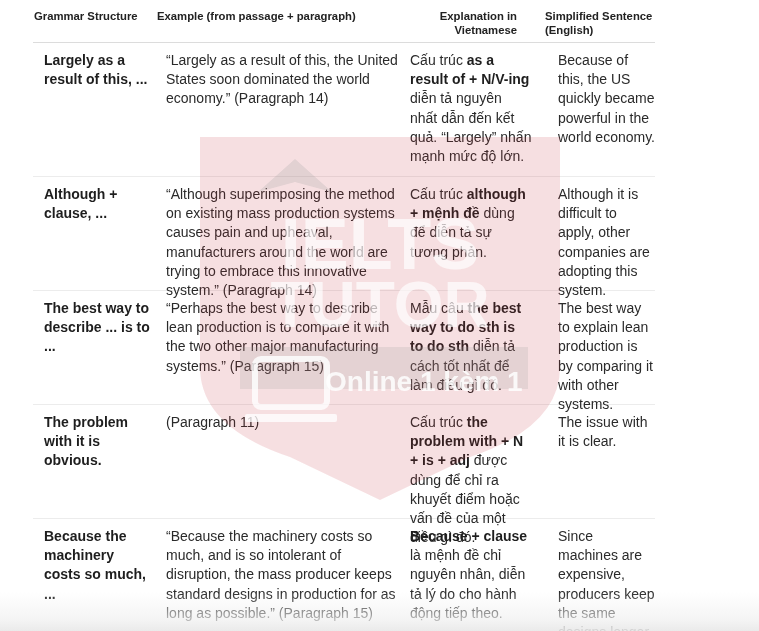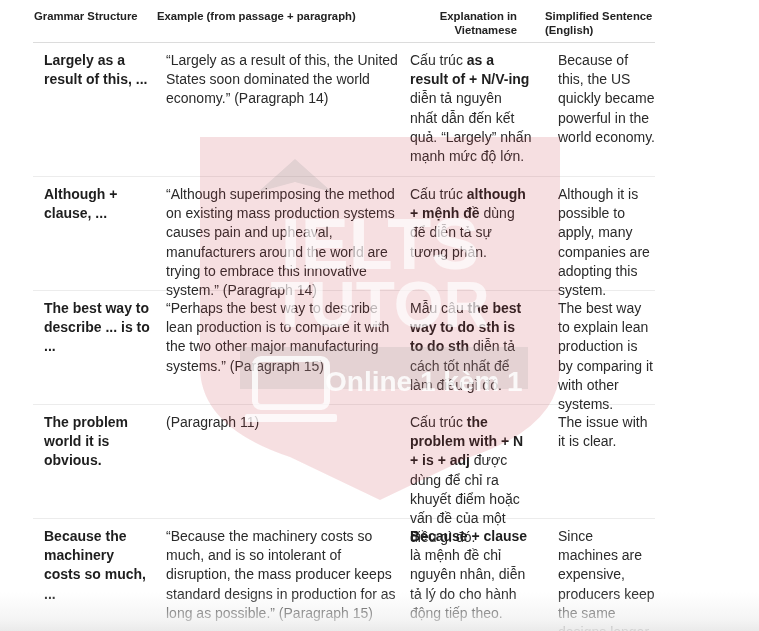--- a/index.html
+++ b/index.html
@@ -53,32 +53,32 @@
     <div class="c c1 bold">Largely as a result of this, ...</div>
     <div class="c c2">“Largely as a result of this, the United States soon dominated the world economy.” (Paragraph 14)</div>
     <div class="c c3"><span>Cấu trúc </span><b>as a result of + N/V-ing</b><span> diễn tả nguyên nhất dẫn đến kết quả. “Largely” nhấn mạnh mức độ lớn.</span></div>
     <div class="c c4">Because of this, the US quickly became powerful in the world economy.</div>
   </div>
 
   <div class="row" style="height:113px">
     <div class="c c1 bold">Although + clause, ...</div>
     <div class="c c2">“Although superimposing the method on existing mass production systems causes pain and upheaval, manufacturers around the world are trying to embrace this innovative system.” (Paragraph 14)</div>
     <div class="c c3"><span>Cấu trúc </span><b>although + mệnh đề</b><span> dùng để diễn tả sự tương phản.</span></div>
-    <div class="c c4">Although it is possible to apply, many companies are adopting this system.</div>
+    <div class="c c4">Although it is difficult to apply, other companies are adopting this system.</div>
   </div>
 
   <div class="row" style="height:113px">
     <div class="c c1 bold">The best way to describe ... is to ...</div>
     <div class="c c2">“Perhaps the best way to describe lean production is to compare it with the two other major manufacturing systems.” (Paragraph 15)</div>
     <div class="c c3"><span>Mẫu câu </span><b>the best way to do sth is to do sth</b><span> diễn tả cách tốt nhất để làm điều gì đó.</span></div>
     <div class="c c4">The best way to explain lean production is by comparing it with other systems.</div>
   </div>
 
   <div class="row" style="height:113px">
-    <div class="c c1 bold">The problem world it is obvious.</div>
+    <div class="c c1 bold">The problem with it is obvious.</div>
     <div class="c c2">(Paragraph 11)</div>
     <div class="c c3"><span>Cấu trúc </span><b>the problem with + N + is + adj</b><span> được dùng để chỉ ra khuyết điểm hoặc vấn đề của một điều gì đó.</span></div>
     <div class="c c4">The issue with it is clear.</div>
   </div>
 
   <div class="row" style="height:120px; border-bottom:none">
     <div class="c c1 bold">Because the machinery costs so much, ...</div>
     <div class="c c2">“Because the machinery costs so much, and is so intolerant of disruption, the mass producer keeps standard designs in production for as long as possible.” (Paragraph 15)</div>
     <div class="c c3"><span></span><b>Because + clause</b><span> là mệnh đề chỉ nguyên nhân, diễn tả lý do cho hành động tiếp theo.</span></div>
     <div class="c c4">Since machines are expensive, producers keep the same designs longer.</div>

